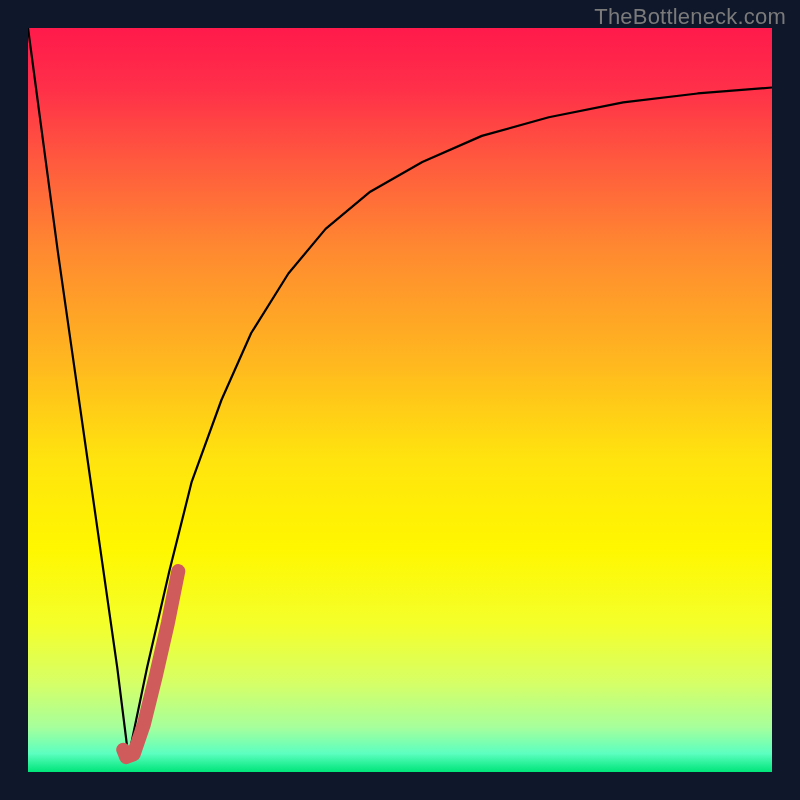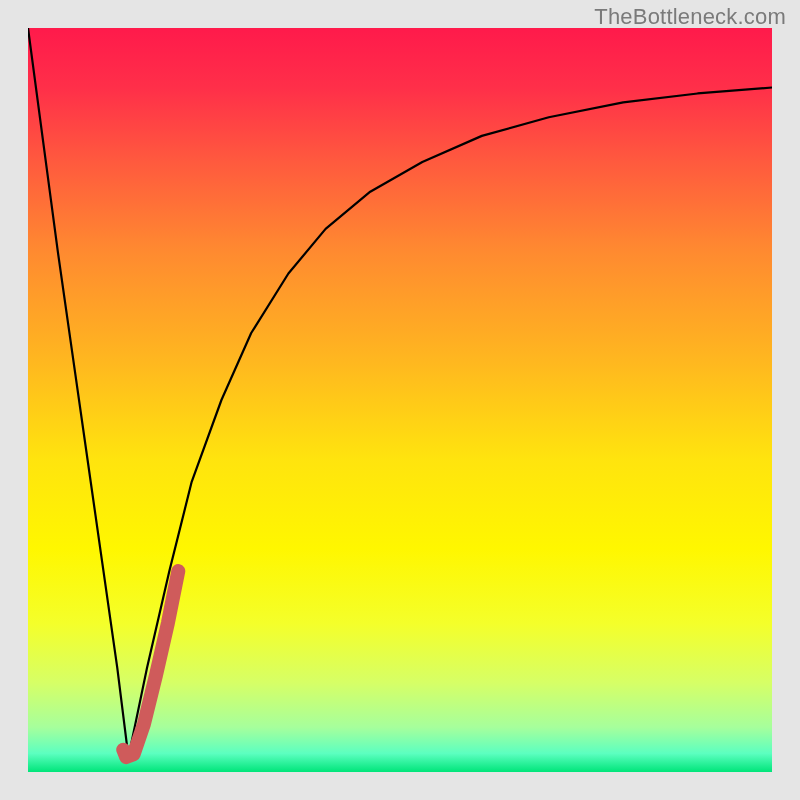--- a/index.html
+++ b/index.html
@@ -9,21 +9,21 @@
     height: 800px;
     background: #000;
     overflow: hidden;
   }
   .frame {
     position: absolute;
     left: 0;
     top: 0;
     width: 800px;
     height: 800px;
-    background: #e5e5e5;
+    background: #0f172a;
   }
   .plot-area {
     position: absolute;
     left: 28px;
     top: 28px;
     width: 744px;
     height: 744px;
     overflow: hidden;
   }
   .gradient {

